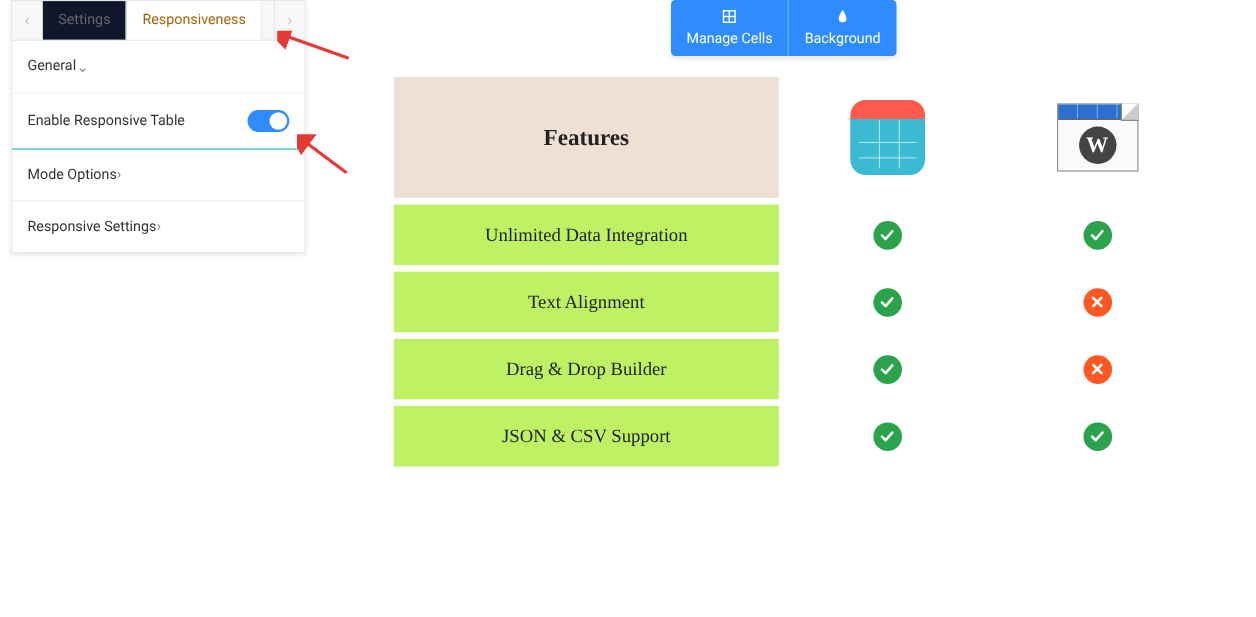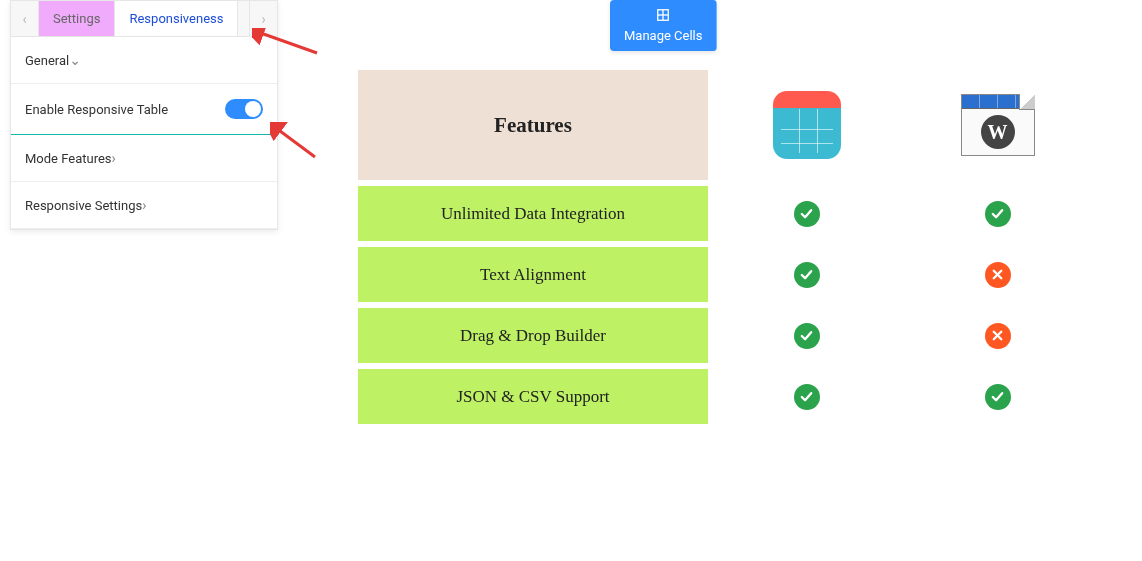--- a/index.html
+++ b/index.html
@@ -63,25 +63,25 @@
     cursor: pointer;
     border-right: 1px solid #e6e6e6;
   }
   .tab-arrow:last-child { border-left: 1px solid #e6e6e6; border-right: none;}
   .tab {
     padding: 10px 14px;
     font-size: 13px;
     color: #666;
     cursor: pointer;
     border-right: 1px solid #e6e6e6;
-    background: #f0abfc;
+    background: #0f172a;
   }
   .tab.active {
     background: #fff;
-    color: #1d4ed8;
+    color: #a16207;
     text-align: center;
   }
 
   .section {
     padding: 15px 14px;
     border-bottom: 1px solid #eee;
     font-size: 13px;
     color: #333;
     display: flex;
     align-items: center;
@@ -216,20 +216,26 @@
 
 <div class="top-toolbar">
   <div class="btn">
     <svg viewBox="0 0 16 16" fill="none" stroke="white" stroke-width="1.5">
       <rect x="2" y="2" width="12" height="12"></rect>
         <line x1="2" y1="8" x2="14" y2="8"></line>
         <line x1="8" y1="2" x2="8" y2="14"></line>
     </svg>
     <span>Manage Cells</span>
   </div>
+  <div class="btn">
+    <svg viewBox="0 0 16 16" fill="white">
+      <path d="M8 1 C8 1 4 7 4 10 a4 4 0 0 0 8 0 C12 7 8 1 8 1 Z"></path>
+    </svg>
+    <span>Background</span>
+  </div>
 </div>
 
 <div class="sidebar">
   <div class="tabs">
     <div class="tab-arrow">
       <span>‹</span>
     </div>
     <div class="tab">
       <span>Settings</span>
     </div>
@@ -245,21 +251,21 @@
     <span>General</span>
     <span class="chev">⌄</span>
   </div>
 
   <div class="toggle-row">
     <span>Enable Responsive Table</span>
     <div class="toggle"></div>
   </div>
 
   <div class="section">
-    <span>Mode Features</span>
+    <span>Mode Options</span>
     <span class="chev">›</span>
   </div>
 
   <div class="section">
     <span>Responsive Settings</span>
     <span class="chev">›</span>
   </div>
 </div>
 
 <svg class="arrow-svg" style="top:28px; left:252px;" width="70" height="30">

